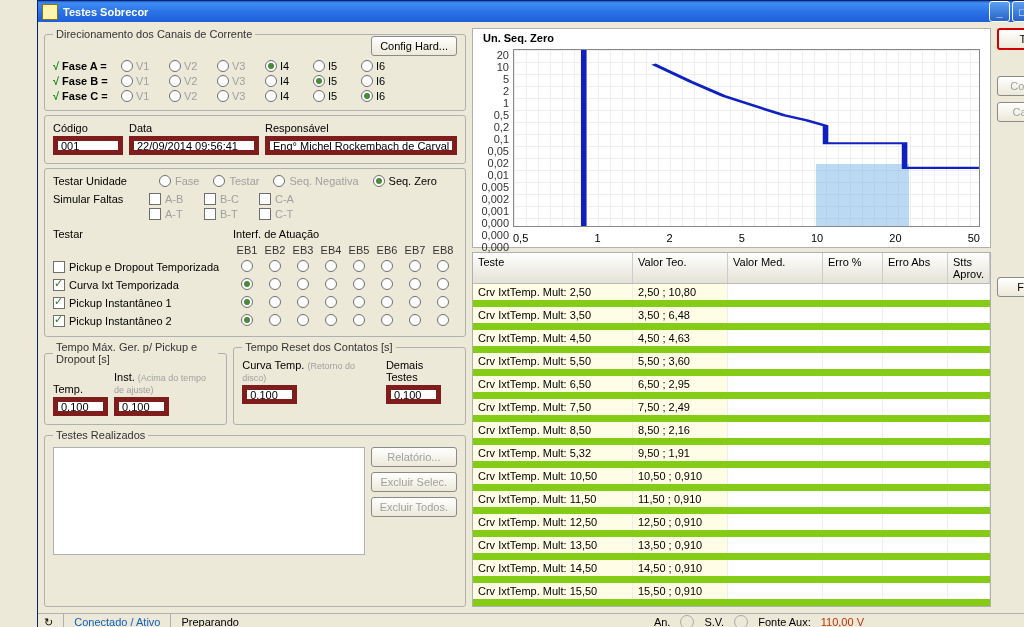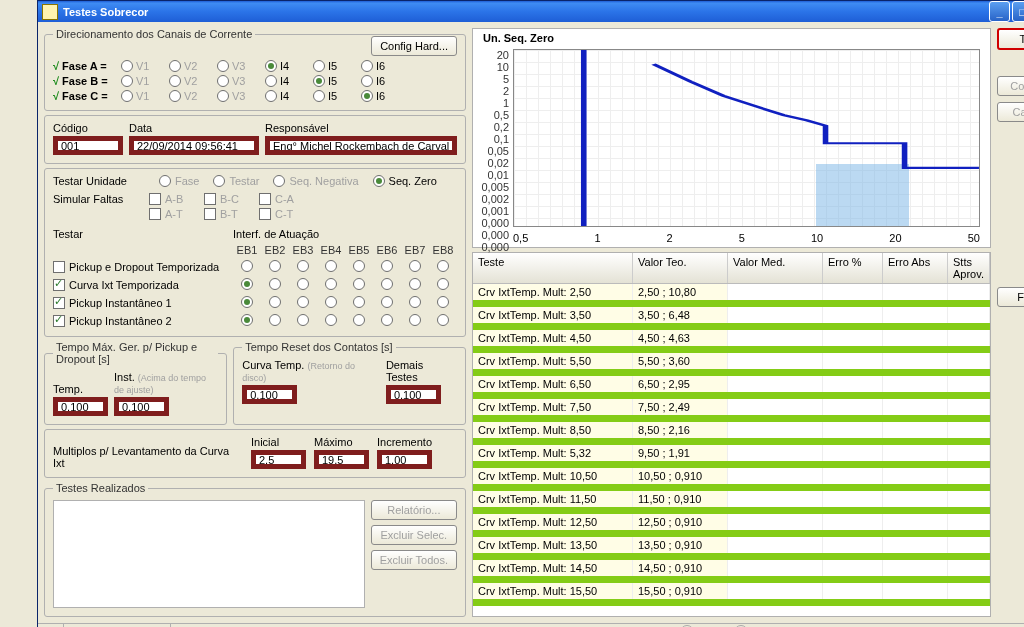--- a/index.html
+++ b/index.html
@@ -312,35 +312,20 @@
               <input type="text" style="width: 55px;" value="0,100">
             </div>
             <div class="fcol">
               <span>Demais Testes</span>
               <input type="text" style="width: 55px;" value="0,100">
             </div>
           </div>
         </fieldset>
       </div>
 
-      <fieldset style="display:flex;gap:8px;align-items:flex-end">
-        <span style="width:190px">Multiplos p/ Levantamento da Curva Ixt</span>
-        <div class="fcol">
-            <span>Inicial</span>
-            <input type="text" style="width: 55px;" value="2,5">
-          </div>
-        <div class="fcol">
-            <span>Máximo</span>
-            <input type="text" style="width: 55px;" value="19,5">
-          </div>
-        <div class="fcol">
-            <span>Incremento</span>
-            <input type="text" style="width: 55px;" value="1,00">
-          </div>
-      </fieldset>
 
       <fieldset style="flex:1">
         <legend>Testes Realizados</legend>
         <div style="display:flex;gap:6px">
           <div class="testlog" style="flex:1"></div>
           <div class="rightbtns">
             <button class="btn dis">Relatório...</button>
             <button class="btn dis">Excluir Selec.</button>
             <button class="btn dis">Excluir Todos.</button>
           </div>

